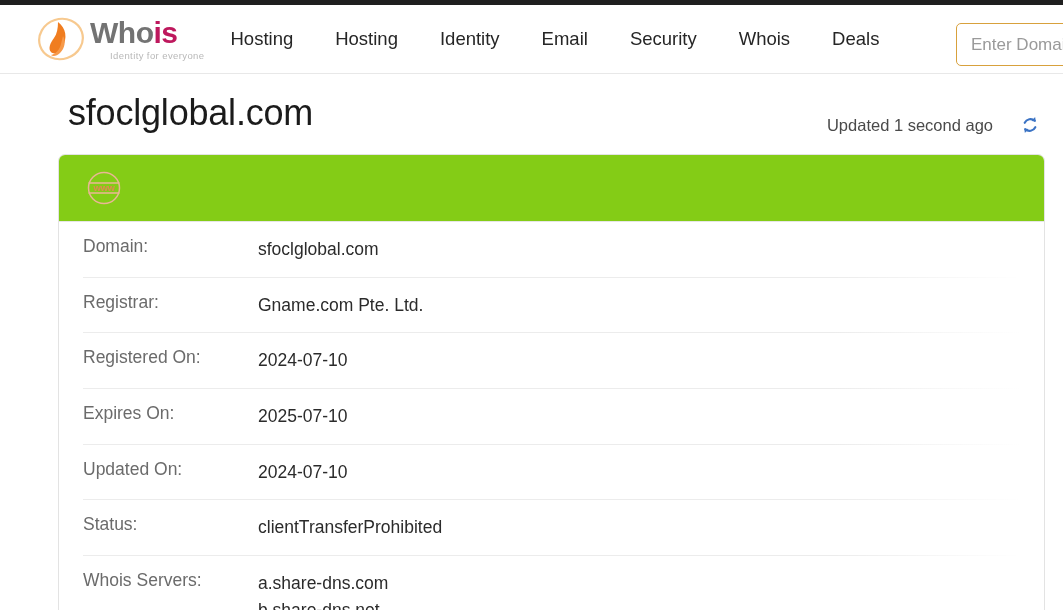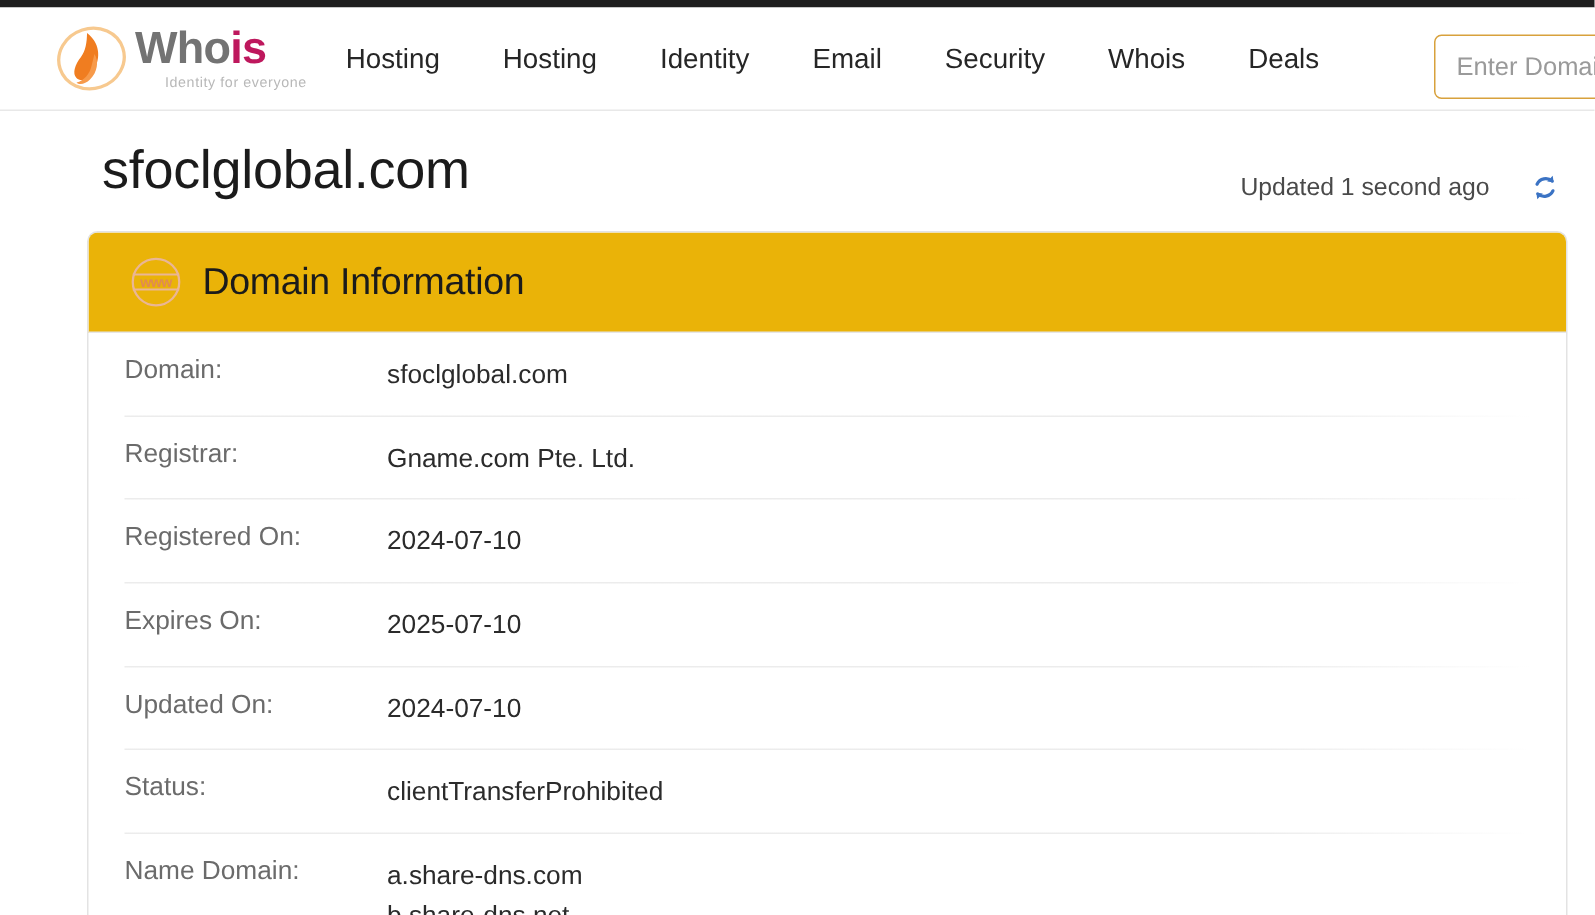--- a/index.html
+++ b/index.html
@@ -143,21 +143,21 @@
     left: 58px;
     top: 154px;
     width: 987px;
     border: 1px solid #e3e3e3;
     border-radius: 7px;
     background: #fff;
     overflow: hidden;
   }
   .card-head {
     height: 67px;
-    background: #eab308;
+    background: #84cc16;
     border-bottom: 1px solid #e6e6e6;
     display: flex;
     align-items: center;
     padding-left: 27px;
   }
   .www-icon {
     width: 36px; height: 36px;
     flex: none;
     margin-right: 13px;
   }
@@ -258,21 +258,20 @@
 <section class="info-card">
 
   <div class="card-head">
     <span class="www-icon">
       <svg viewBox="0 0 36 36" width="36" height="36" aria-hidden="true">
         <circle cx="18" cy="18" r="15.5" fill="none" stroke="#eab695" stroke-width="1.5"></circle>
         <path d="M2.5 13 H33.5 M2.5 23 H33.5" stroke="#eab695" stroke-width="1.4" fill="none"></path>
         <text x="18" y="21.3" text-anchor="middle" font-family="Liberation Sans, sans-serif" font-size="9.5" font-weight="bold" fill="#e08a52" letter-spacing="-0.4">www</text>
       </svg>
     </span>
-    <span class="card-head-title">Domain Information</span>
   </div>
 
   <div class="card-body">
 
     <div class="info-row">
       <div class="info-label">Domain:</div>
       <div class="info-value">sfoclglobal.com</div>
     </div>
 
     <div class="info-row">
@@ -294,21 +293,21 @@
       <div class="info-label">Updated On:</div>
       <div class="info-value">2024-07-10</div>
     </div>
 
     <div class="info-row">
       <div class="info-label">Status:</div>
       <div class="info-value">clientTransferProhibited</div>
     </div>
 
     <div class="info-row">
-      <div class="info-label">Name Domain:</div>
+      <div class="info-label">Whois Servers:</div>
       <div class="info-value">
         <span class="ns-line">a.share-dns.com</span>
         <span class="ns-line">b.share-dns.net</span>
       </div>
     </div>
 
   </div>
 </section>
 
 </body></html>

